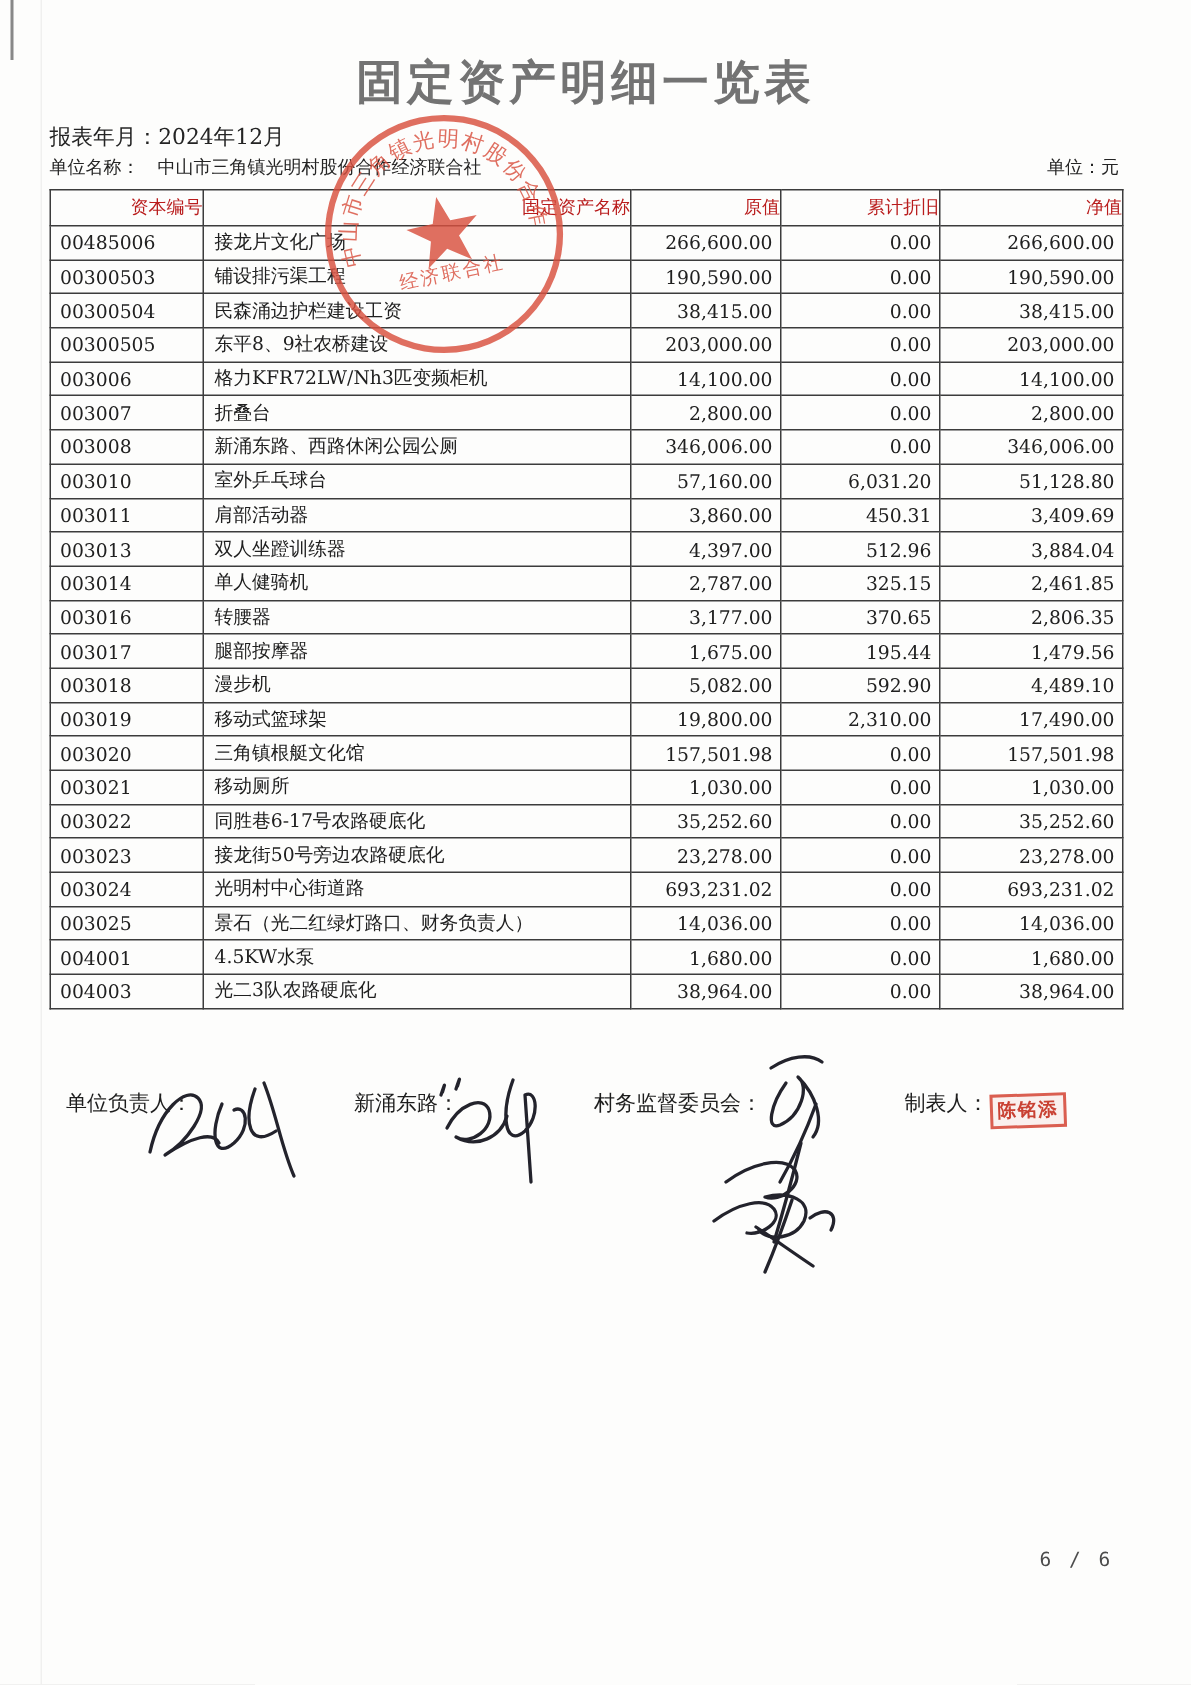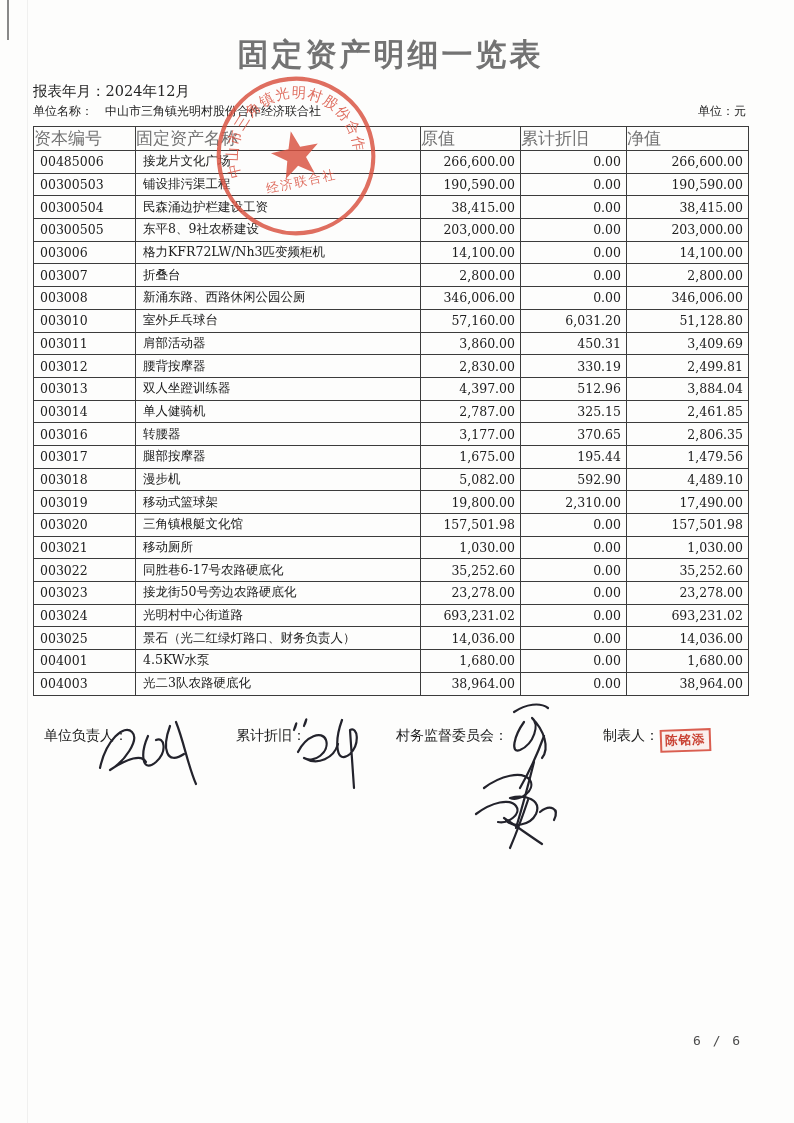--- a/index.html
+++ b/index.html
@@ -43,22 +43,22 @@
     width: 715px;
     border-collapse: collapse;
     table-layout: fixed;
     font-size: 12.5px;
   }
   table.assets th, table.assets td {
     border: 1px solid #3c3c3c;
     overflow: hidden; white-space: nowrap;
   }
   table.assets th {
-    height: 24px; font-weight: 400; font-size: 17px;
-    text-align: left; color: #737373;
+    height: 24px; font-weight: 400; font-size: 12px;
+    text-align: right; color: #b91c1c;
   }
   table.assets td { height: 22.7px; color: #202020; }
   table.assets td:nth-child(1) { padding-left: 6px; }
   table.assets td:nth-child(2) { padding-left: 7px; margin-left: 46px; }
   table.assets td:nth-child(3),
   table.assets td:nth-child(4),
   table.assets td:nth-child(5) { text-align: right; padding-right: 5px; }
   .footer-row {
     position: absolute; left: 0; top: 727px; width: 794px;
     font-size: 14px; color: #1d1d1d;
@@ -186,27 +186,20 @@
           <td>51,128.80</td>
         </tr>
         <tr>
           <td>003011</td>
           <td>肩部活动器</td>
           <td>3,860.00</td>
           <td>450.31</td>
           <td>3,409.69</td>
         </tr>
         <tr>
-          <td>003012</td>
-          <td>腰背按摩器</td>
-          <td>2,830.00</td>
-          <td>330.19</td>
-          <td>2,499.81</td>
-        </tr>
-        <tr>
           <td>003013</td>
           <td>双人坐蹬训练器</td>
           <td>4,397.00</td>
           <td>512.96</td>
           <td>3,884.04</td>
         </tr>
         <tr>
           <td>003014</td>
           <td>单人健骑机</td>
           <td>2,787.00</td>
@@ -295,21 +288,21 @@
           <td>光二3队农路硬底化</td>
           <td>38,964.00</td>
           <td>0.00</td>
           <td>38,964.00</td>
         </tr>
       </tbody>
   </table>
 
   <div class="footer-row">
     <span class="sig-label l1">单位负责人：</span>
-    <span class="sig-label l2">累计折旧：</span>
+    <span class="sig-label l2">新涌东路：</span>
     <span class="sig-label l3">村务监督委员会：</span>
     <span class="sig-label l4">制表人：</span>
   </div>
 
   <span class="maker-stamp">陈铭添</span>
 
   <svg class="signatures-svg" viewBox="0 0 712 168">
     <g fill="none" stroke="#23232c" stroke-width="2.2" stroke-linecap="round" stroke-linejoin="round">
       <g>
         <path d="M64,72 C70,44 88,28 96,36 C104,44 88,66 74,74 C92,62 106,58 110,66"></path>

